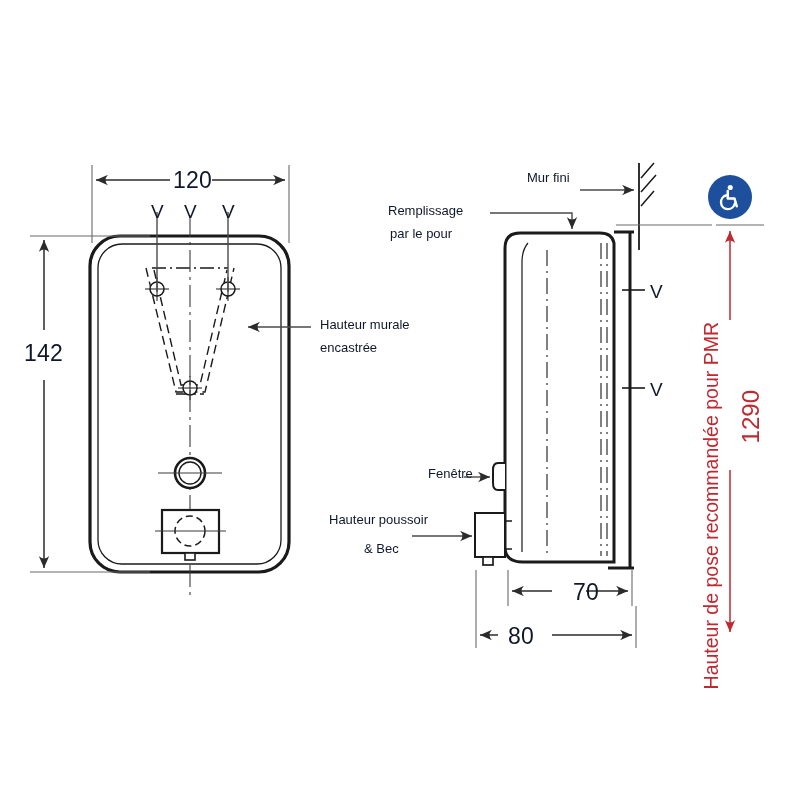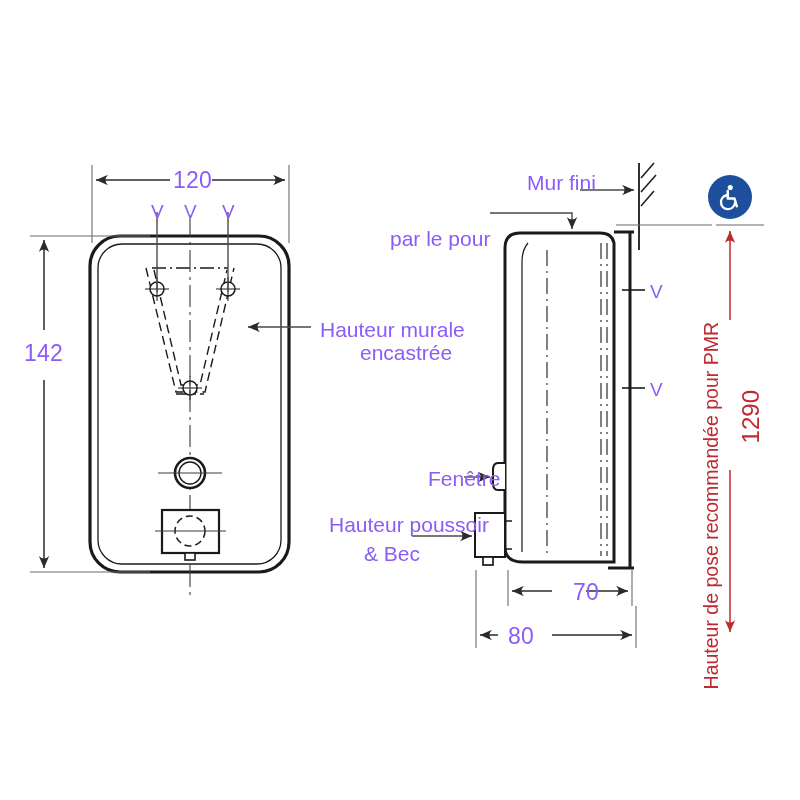--- a/index.html
+++ b/index.html
@@ -1,23 +1,23 @@
 <!DOCTYPE html>
 <html><head>
 <meta charset="utf-8">
 <style>
   html,body{margin:0;padding:0;background:#ffffff;}
   body{width:800px;height:800px;overflow:hidden;
        font-family:"Liberation Sans","DejaVu Sans",sans-serif;color:#1a1a1a;}
   #stage{position:relative;width:800px;height:800px;background:#fff;}
   svg.draw{position:absolute;top:0;left:0;width:800px;height:800px;}
   .lbl{position:absolute;font-family:"Liberation Sans","DejaVu Sans",sans-serif;
-       color:#8b5cf6;white-space:pre;line-height:1.22;}
+       color:#0f172a;white-space:pre;line-height:1.22;}
   .dimtxt{font-size:23px;letter-spacing:.2px;}
-  .annot{font-size:21px;text-align:right;}
+  .annot{font-size:13px;text-align:right;}
   .vmark{font-size:19px;}
   .vert-red{position:absolute;color:#bf2a31;
             font-family:"Liberation Sans","DejaVu Sans",sans-serif;
             writing-mode:vertical-rl;transform:rotate(180deg);white-space:nowrap;}
   .acc-icon{position:absolute;width:44px;height:44px;border-radius:50%;
             background:#1d4f9c;display:flex;align-items:center;justify-content:center;}
   .acc-icon svg{display:block;}
 </style>
 </head>
 <body>
@@ -178,24 +178,25 @@
 
   <div class="lbl vmark" style="left:151px;top:200px;">V</div>
   <div class="lbl vmark" style="left:184px;top:200px;">V</div>
   <div class="lbl vmark" style="left:222px;top:200px;">V</div>
 
   <div class="lbl dimtxt" style="left:173px;top:166px;">120</div>
 
   <div class="lbl dimtxt" style="left:24px;top:339px;">142</div>
 
   <div class="lbl annot" style="left:320px;top:317px;">Hauteur murale</div>
-  <div class="lbl annot" style="left:320px;top:340px;margin-left:40px;">encastrée</div>
+  <div class="lbl annot" style="left:320px;top:340px;">encastrée</div>
 
   <div class="lbl annot" style="left:527px;top:170px;">Mur fini</div>
 
+  <div class="lbl annot" style="left:388px;top:203px;">Remplissage</div>
   <div class="lbl annot" style="left:390px;top:226px;">par le pour</div>
 
   <div class="lbl annot" style="left:398px;top:466px;margin-left:30px;">Fenêtre</div>
 
   <div class="lbl annot" style="left:329px;top:512px;">Hauteur poussoir</div>
   <div class="lbl annot" style="left:364px;top:541px;">&amp; Bec</div>
 
   <div class="lbl vmark" style="left:650px;top:280px;">V</div>
   <div class="lbl vmark" style="left:650px;top:378px;">V</div>
 

